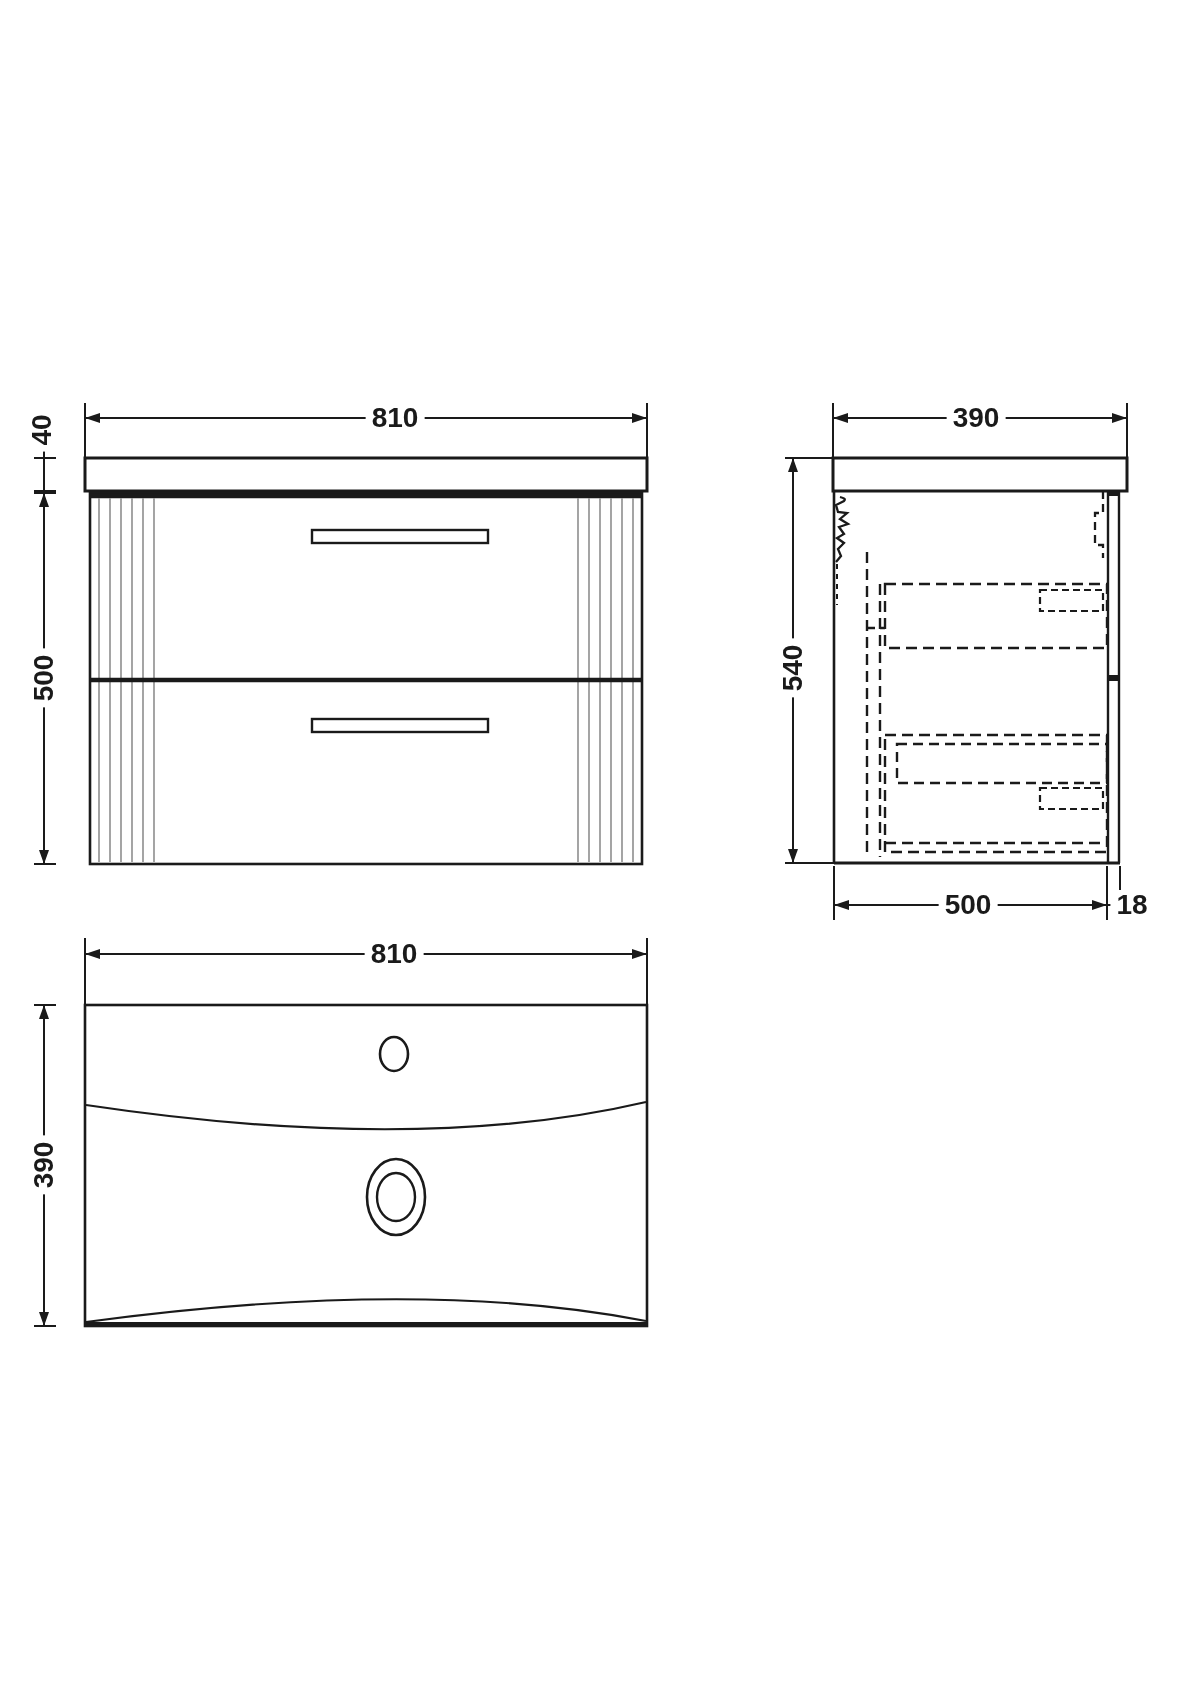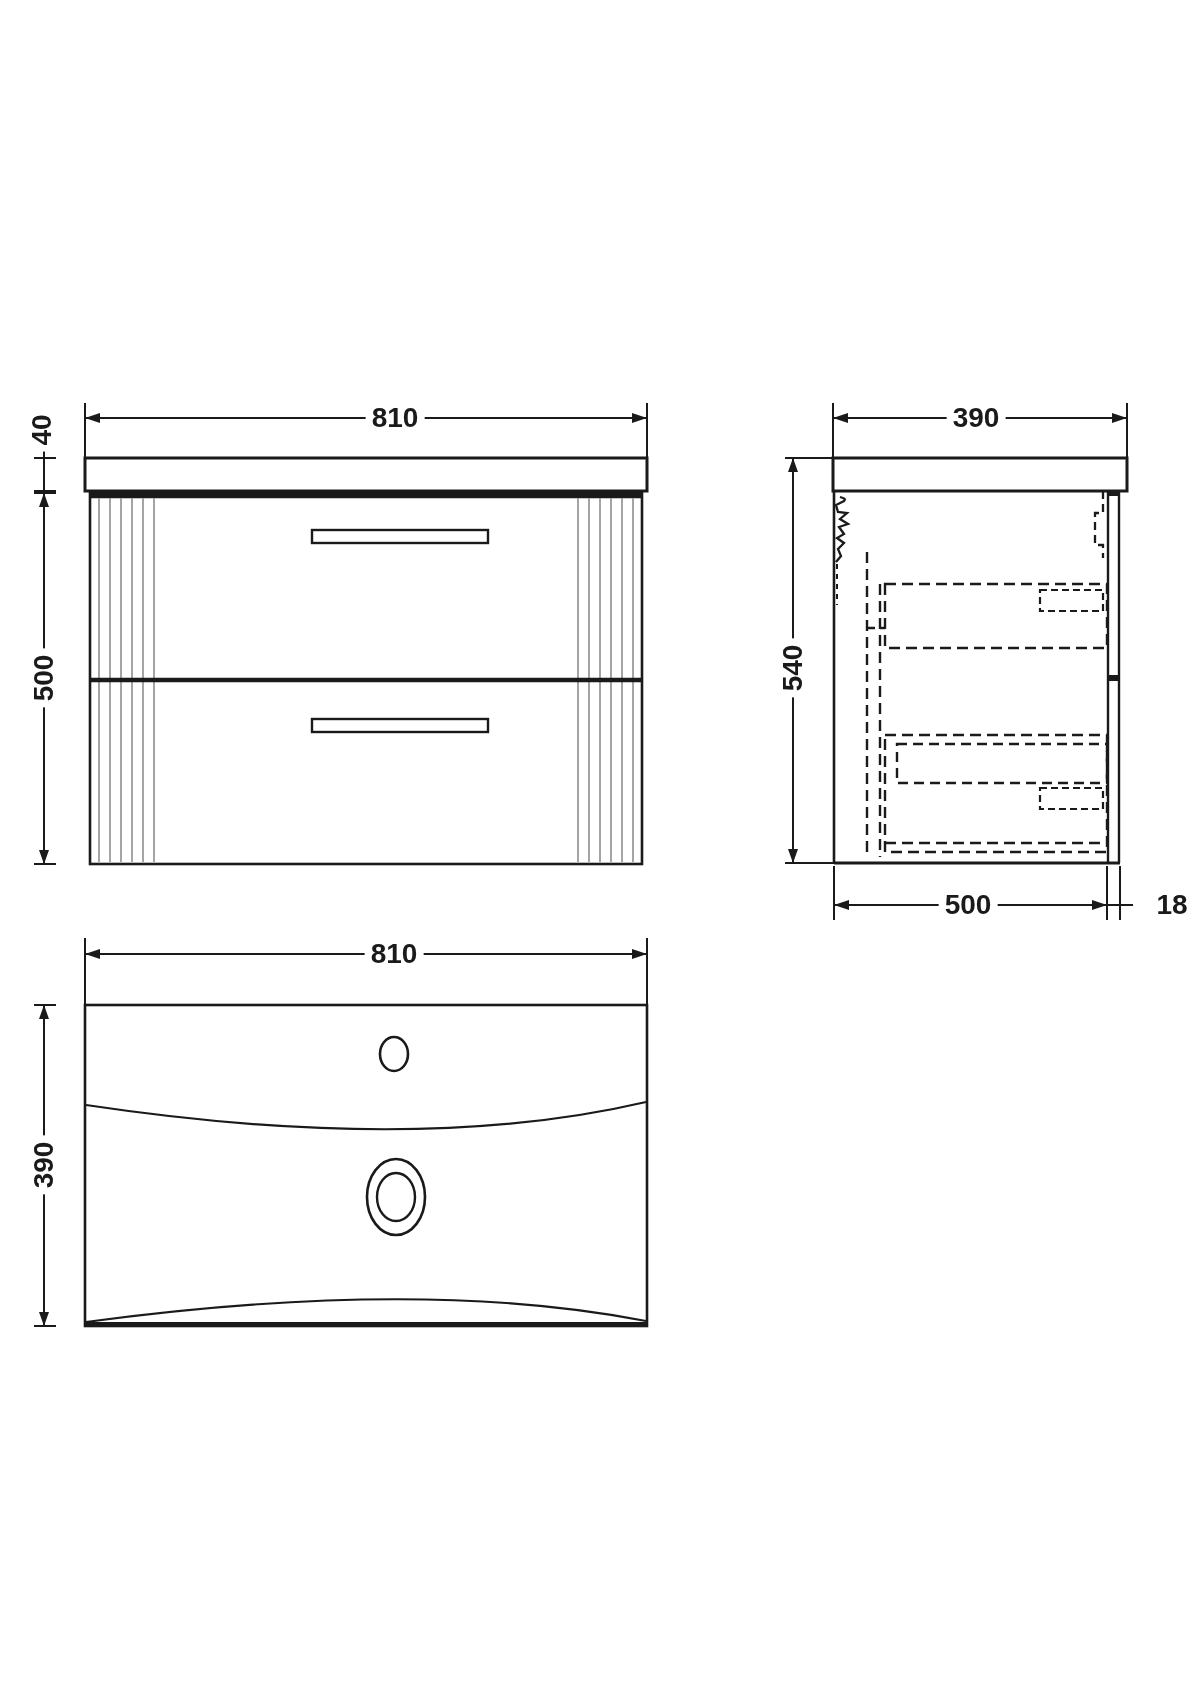--- a/index.html
+++ b/index.html
@@ -188,19 +188,19 @@
   <div class="dim-label vertical" style="left:42px;top:430px;">40</div>
 
   <div class="dim-label vertical" style="left:44px;top:678px;">500</div>
 
   <div class="dim-label" style="left:976px;top:418px;">390</div>
 
   <div class="dim-label vertical" style="left:793px;top:668px;">540</div>
 
   <div class="dim-label" style="left:968px;top:905px;">500</div>
 
-  <div class="dim-label" style="left:1172px;top:905px;">18</div>
+  <div class="dim-label" style="left:1132px;top:905px;">18</div>
 
   <div class="dim-label" style="left:394px;top:954px;">810</div>
 
   <div class="dim-label vertical" style="left:44px;top:1165px;">390</div>
 
 </div>
 
 </body></html>

